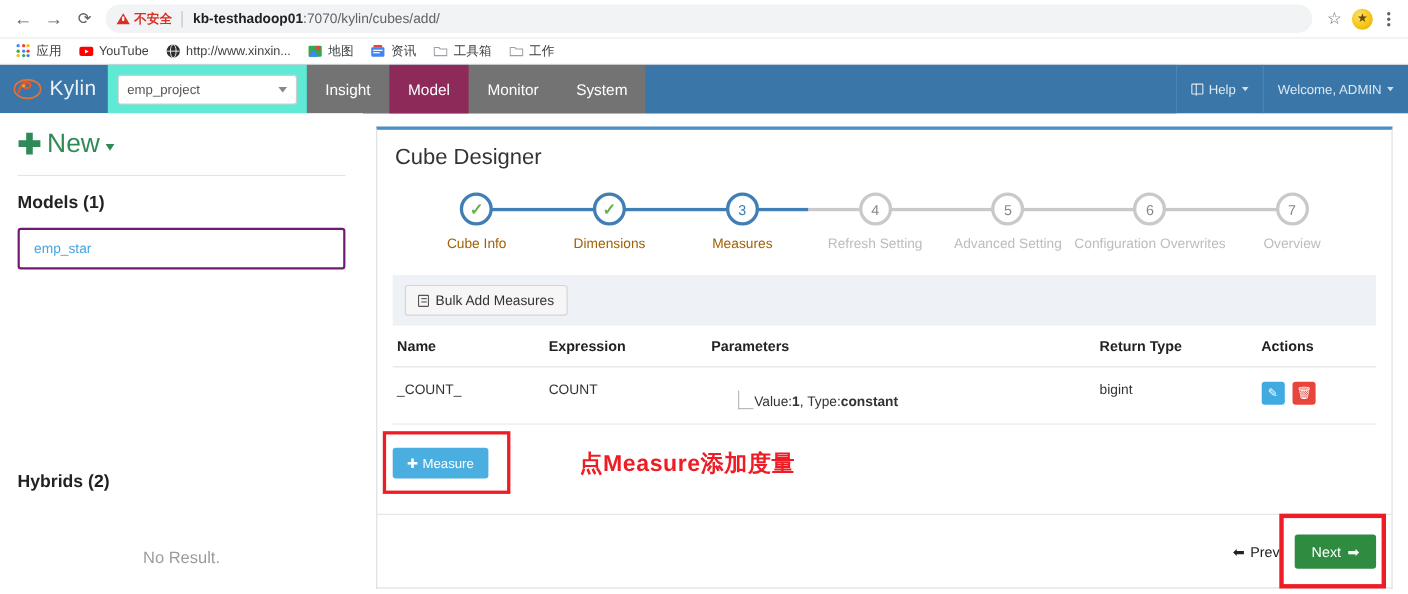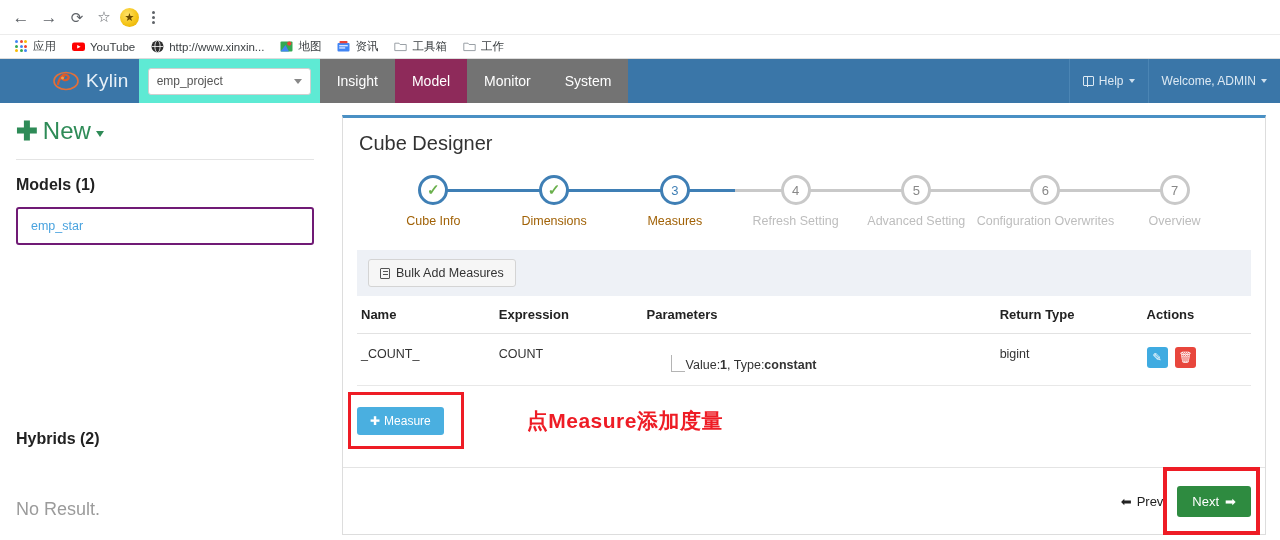--- a/index.html
+++ b/index.html
@@ -145,21 +145,20 @@
   .ico-apps-grid span:nth-child(8){background:#34a853}
   .ico-apps-grid span:nth-child(9){background:#4285f4}
 
   
   #kylin-navbar {
     height: 44px;
     background: #3a76a8;
     display: flex;
     align-items: stretch;
     color: #fff;
-    padding-left: 41px;
   }
   #brand-block {
     display: flex; align-items: center; gap: 7px;
     padding: 0 10px 0 12px;
     flex: 0 0 auto;
   }
   #kylin-logo { width: 26px; height: 24px; flex: 0 0 auto; }
   #brand-text { font-size: 19px; color: #e8f1f8; letter-spacing: .3px; }
   #project-select-wrap {
     background: #5eead4;
@@ -258,23 +257,23 @@
   .model-card {
     border: 2px solid #701a75;
     border-radius: 3px;
     height: 38px;
     display: flex; align-items: center;
     padding: 0 13px;
   }
   .model-card .name { font-size: 12.5px; color: #4aa3df; }
   #models-spacer { height: 185px; }
   #no-result {
-    text-align: left;
+    text-align: center;
     color: #9b9b9b;
-    font-size: 18px;
+    font-size: 15px;
     padding-top: 38px;
   }
 
   
   #main-content { flex: 1 1 auto; padding: 12px 14px 0 12px; }
   #cube-panel {
     border: 1px solid #dddddd;
     border-top: 3px solid #4a90c4;
     background: #fff;
     height: 420px;
@@ -487,20 +486,28 @@
 </head>
 <body>
 
 <div id="browser-chrome">
 
   <div id="browser-toolbar">
     <div class="nav-btn">←</div>
     <div class="nav-btn">→</div>
     <div class="nav-btn reload">⟳</div>
 
+    <div id="omnibox">
+      <div id="security-chip">
+        <div id="warn-triangle"></div>
+        <span id="security-text">不安全</span>
+      </div>
+      <div id="omni-divider"></div>
+      <div id="url-text"><span class="host">kb-testhadoop01</span><span class="path">:7070/kylin/cubes/add/</span></div>
+    </div>
 
     <div id="toolbar-right">
       <div id="star-icon">☆</div>
       <div id="extension-icon">★</div>
       <div id="menu-dots">
           <i></i>
           <i></i>
           <i></i>
         </div>
     </div>

